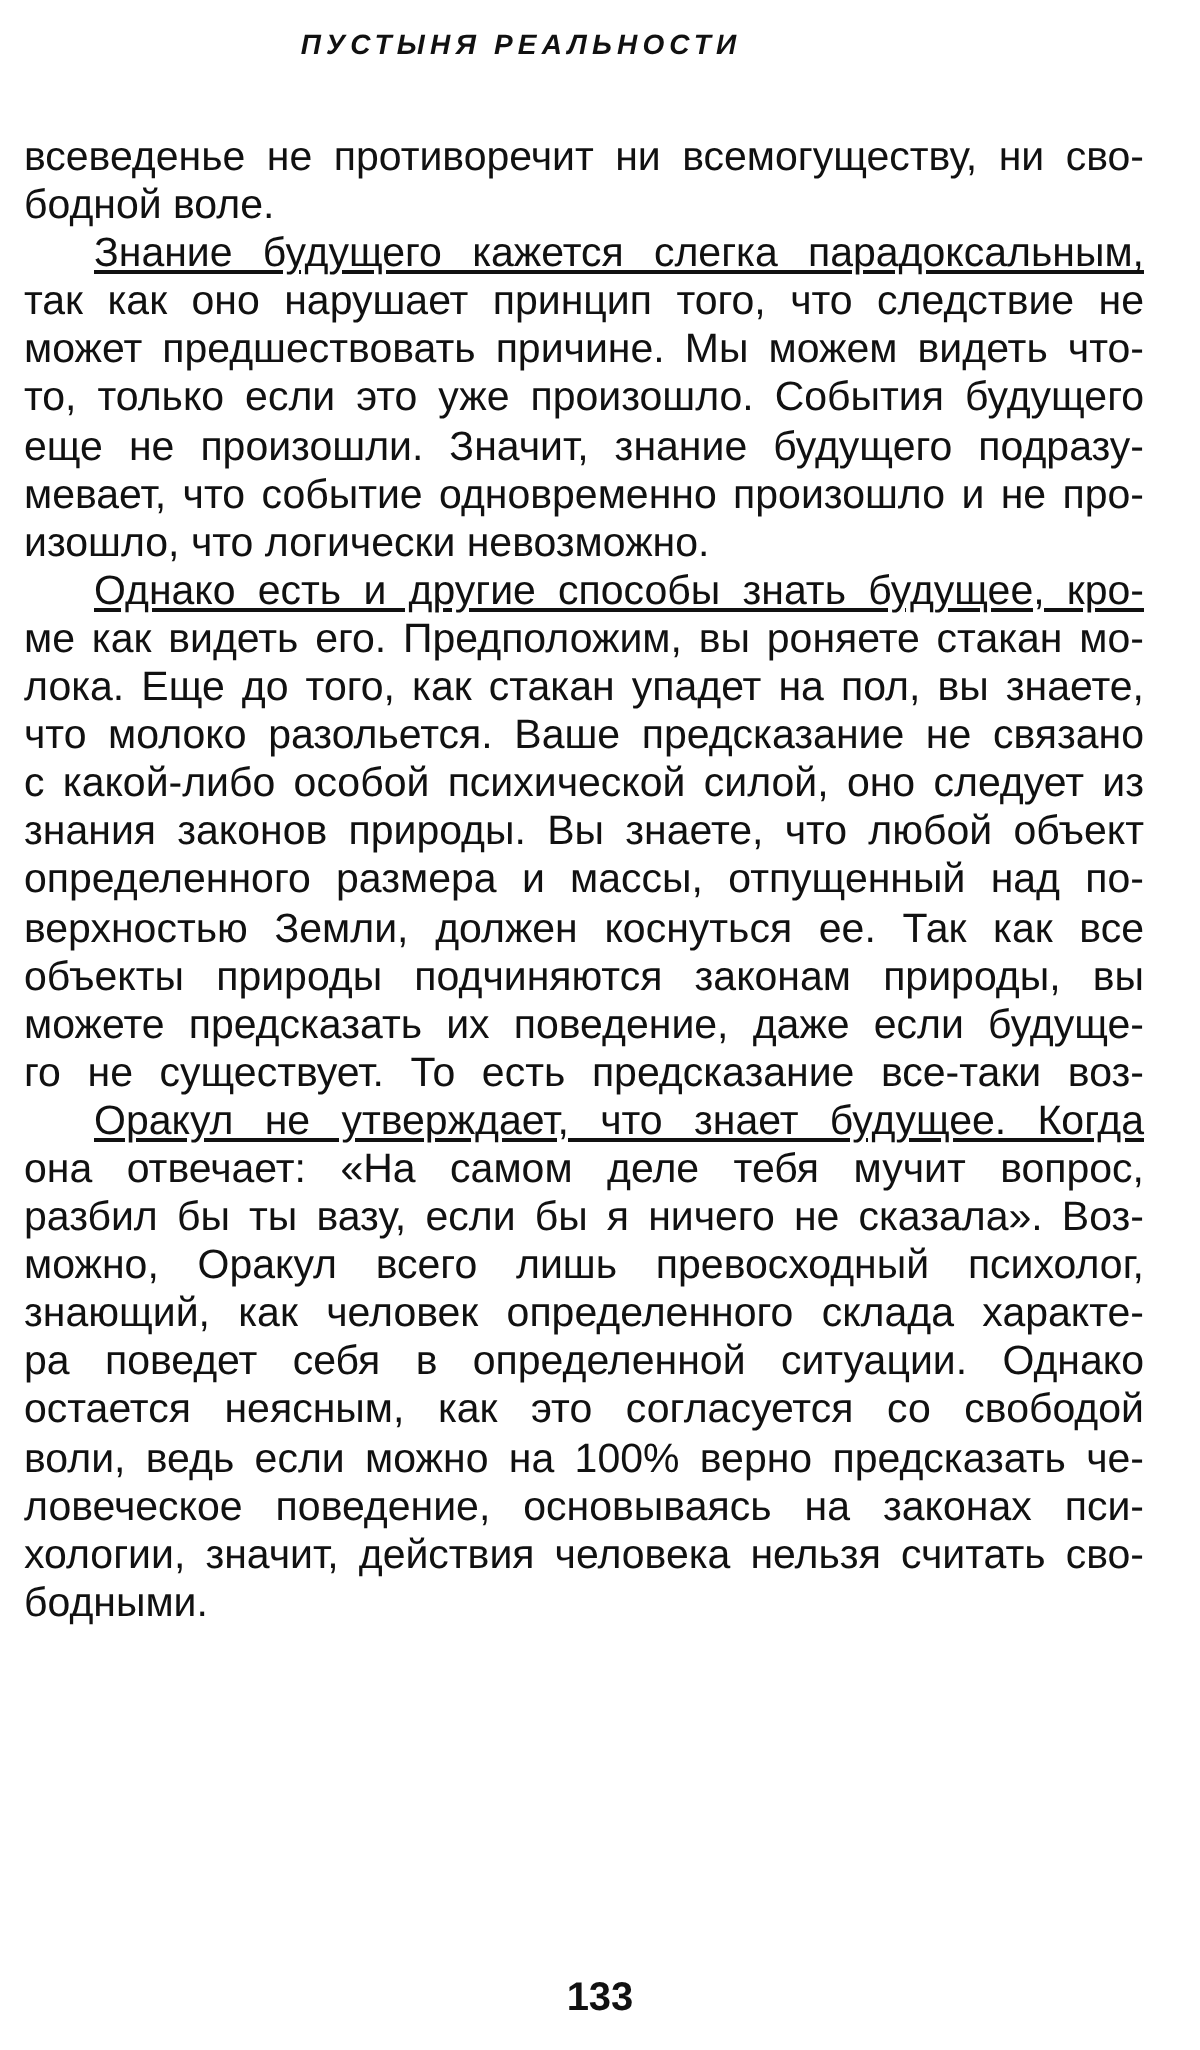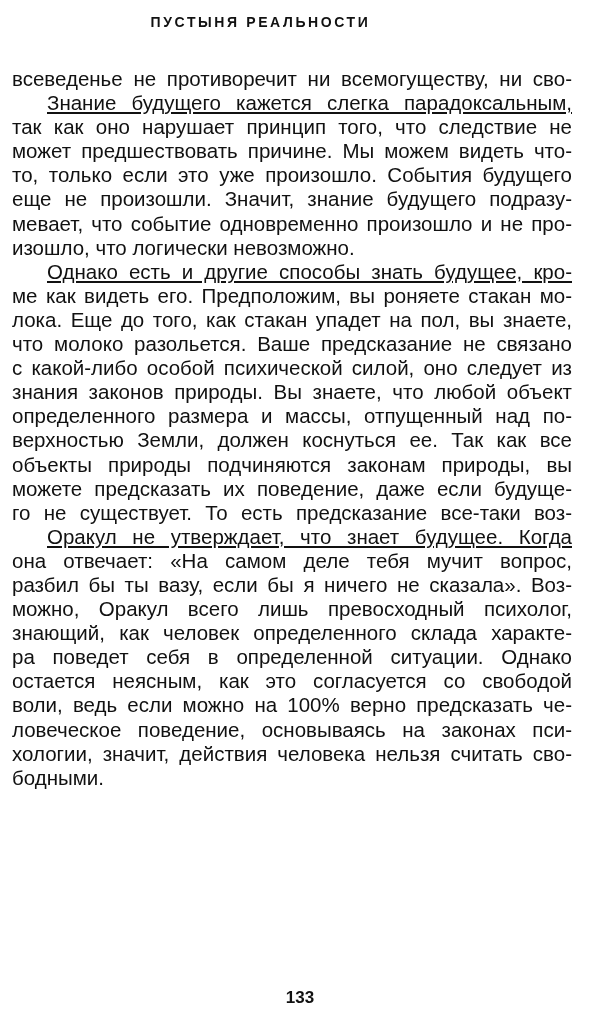--- a/index.html
+++ b/index.html
@@ -18,20 +18,21 @@
       position: absolute;
       top: 14px;
       left: 0;
       width: 521px;
       text-align: center;
       font-family: "Liberation Sans", sans-serif;
       font-weight: bold;
       font-size: 14px;
       letter-spacing: 2.6px;
       color: #111111;
+      font-style: italic;
     }
     .body-text {
       position: absolute;
       top: 67px;
       left: 12px;
       width: 560px;
       font-family: "Liberation Sans", sans-serif;
       font-size: 20.5px;
       line-height: 24.1px;
       color: #111111;
@@ -51,33 +52,34 @@
       text-decoration: underline;
     }
     .folio {
       position: absolute;
       top: 988px;
       left: 0;
       width: 600px;
       text-align: center;
       font-family: "Liberation Sans", sans-serif;
       font-weight: bold;
-      font-size: 17px;
+      font-size: 20px;
       color: #111111;
     }
   </style>
 </head>
 <body>
 
 <div class="running-head">ПУСТЫНЯ РЕАЛЬНОСТИ</div>
 
 <div class="body-text">
 
   <div>
     <span class="line">всеведенье не противоречит ни всемогуществу, ни сво-</span>
+    <span class="line last">бодной воле.</span>
   </div>
 
   <div>
     <span class="line indent">Знание будущего кажется слегка парадоксальным,</span>
     <span class="line">так как оно нарушает принцип того, что следствие не</span>
     <span class="line">может предшествовать причине. Мы можем видеть что-</span>
     <span class="line">то, только если это уже произошло. События будущего</span>
     <span class="line">еще не произошли. Значит, знание будущего подразу-</span>
     <span class="line">мевает, что событие одновременно произошло и не про-</span>
     <span class="line last">изошло, что логически невозможно.</span>

